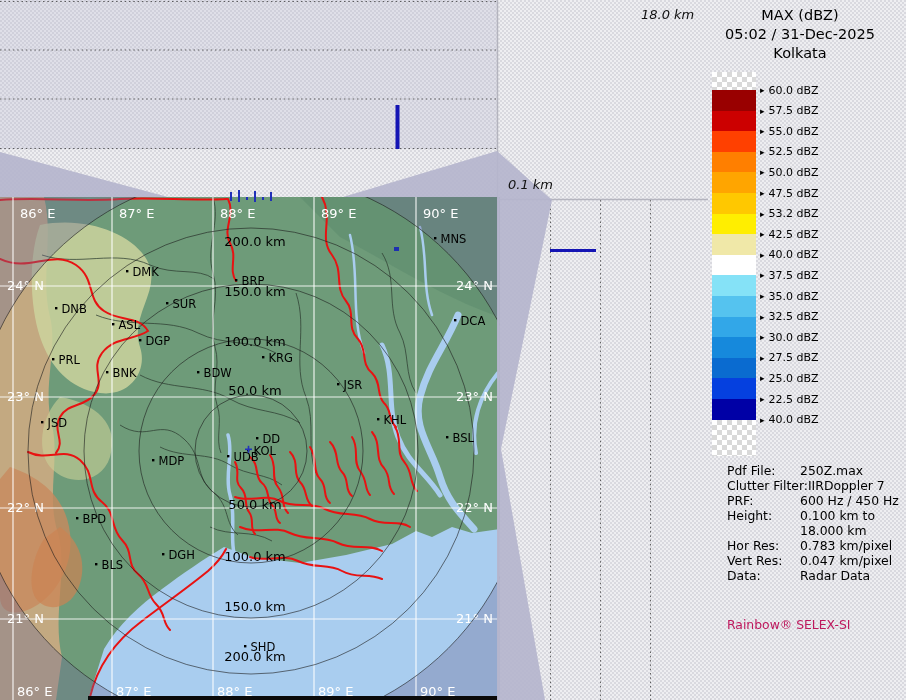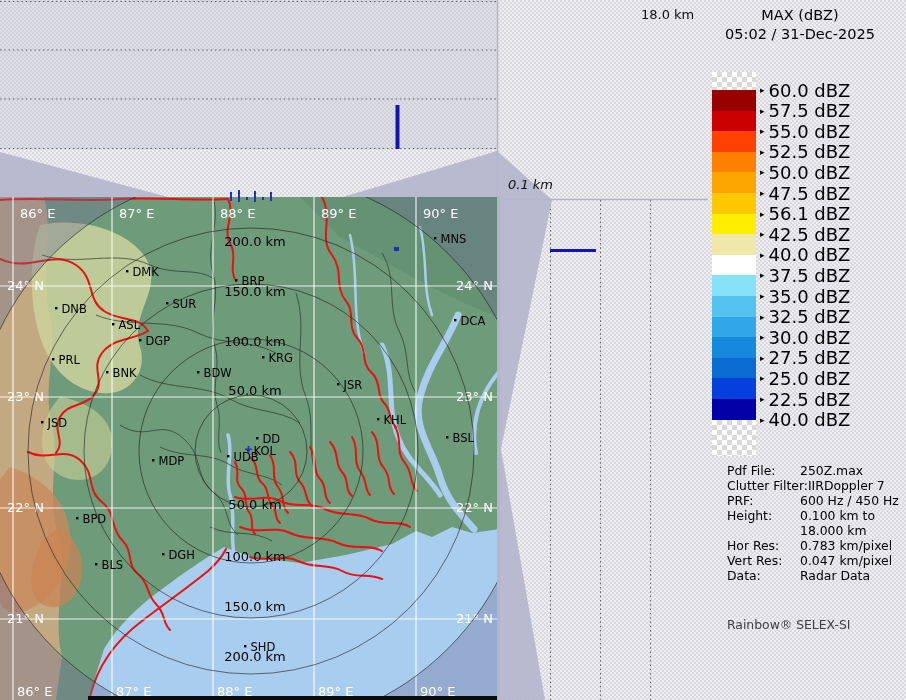--- a/index.html
+++ b/index.html
@@ -10,43 +10,43 @@
     background-image:
       linear-gradient(45deg, rgba(255,255,255,.55) 25%, transparent 25%, transparent 75%, rgba(255,255,255,.55) 75%),
       linear-gradient(45deg, rgba(255,255,255,.55) 25%, transparent 25%, transparent 75%, rgba(255,255,255,.55) 75%);
     background-position:0 0,2px 2px;background-size:4px 4px;
   }
   .abs{position:absolute;}
   #toppanel-tint{left:0;top:0;width:497px;height:149px;background:rgba(188,188,212,.30);}
   #map-wrap{left:0;top:197px;width:500px;height:503px;overflow:hidden;}
   #overlay{left:0;top:0;width:906px;height:700px;pointer-events:none;}
   .scale-label{font-size:13px;color:#111;}
-  #label-top-height{left:641px;top:7px;}
+  #label-top-height{left:641px;top:7px;font-style:italic;}
   #label-side-height{left:508px;top:177px;font-style:italic;}
 
   
   #legend{left:700px;top:0;width:206px;height:700px;}
   #legend-title{position:absolute;left:0;top:6px;width:200px;text-align:center;font-size:14.5px;color:#000;line-height:19px;}
   #legend-bands{position:absolute;left:12px;top:72px;width:44px;}
   .band{width:44px;}
   .checker{
     background-color:#fff;
     background-image:
       linear-gradient(45deg,#d9d9d9 25%,transparent 25%,transparent 75%,#d9d9d9 75%),
       linear-gradient(45deg,#d9d9d9 25%,transparent 25%,transparent 75%,#d9d9d9 75%);
     background-position:0 0,5px 5px;background-size:10px 10px;
   }
   #legend-ticks{position:absolute;left:60px;top:81px;width:140px;}
   .tick-row{position:absolute;left:0;height:18px;display:flex;align-items:center;color:#000;}
   .tick-arrow{font-size:9px;margin-right:4px;line-height:18px;}
-  .tick-text{font-size:18px;white-space:nowrap;}
+  .tick-text{font-size:11px;white-space:nowrap;}
   #meta{position:absolute;left:27px;top:463px;width:178px;font-size:12.4px;color:#000;}
   .meta-row{display:flex;height:15px;line-height:15px;white-space:nowrap;}
   .meta-label{min-width:73px;}
-  #meta-footer{position:absolute;left:27px;top:617px;font-size:12.4px;color:#404040;white-space:nowrap;border-radius:7px;}
+  #meta-footer{position:absolute;left:27px;top:617px;font-size:12.4px;color:#be185d;white-space:nowrap;border-radius:7px;}
 
   svg text{font-family:"DejaVu Sans",sans-serif;}
   .gridline{stroke:#ffffff;stroke-width:1.2;opacity:.85;}
   .gridlabel{fill:#ffffff;font-size:13px;}
   .ring{fill:none;stroke:#1c1c1c;stroke-width:1;opacity:.6;}
   .ringlabel{fill:#000;font-size:13px;text-anchor:middle;}
   .citydot{fill:#000;}
   .citylabel{fill:#000;font-size:11.5px;}
   .dotted{stroke:#3c3c3c;stroke-width:1;stroke-dasharray:1.5 2.8;fill:none;opacity:.8;}
   .panelline{stroke:#b4b4be;stroke-width:1.5;fill:none;}
@@ -262,20 +262,21 @@
   </g>
 </svg>
 
 <div id="label-top-height" class="abs scale-label">18.0 km</div>
 <div id="label-side-height" class="abs scale-label">0.1 km</div>
 
 <div id="legend" class="abs">
   <div id="legend-title">
     <div>MAX (dBZ)</div>
     <div>05:02 / 31-Dec-2025</div>
+    <div>Kolkata</div>
   </div>
   <div id="legend-bands">
       <div class="band checker" style="height: 18px;"></div>
       <div class="band" style="height: 20.6px; background: rgb(153, 0, 0);"></div>
       <div class="band" style="height: 20.6px; background: rgb(204, 0, 0);"></div>
       <div class="band" style="height: 20.6px; background: rgb(255, 64, 0);"></div>
       <div class="band" style="height: 20.6px; background: rgb(255, 127, 0);"></div>
       <div class="band" style="height: 20.6px; background: rgb(255, 165, 0);"></div>
       <div class="band" style="height: 20.6px; background: rgb(255, 200, 0);"></div>
       <div class="band" style="height: 20.6px; background: rgb(255, 238, 0);"></div>
@@ -310,21 +311,21 @@
       <div class="tick-row" style="top: 82.4px;">
         <span class="tick-arrow">▸</span>
         <span class="tick-text">50.0 dBZ</span>
       </div>
       <div class="tick-row" style="top: 103px;">
         <span class="tick-arrow">▸</span>
         <span class="tick-text">47.5 dBZ</span>
       </div>
       <div class="tick-row" style="top: 123.6px;">
         <span class="tick-arrow">▸</span>
-        <span class="tick-text">56.1 dBZ</span>
+        <span class="tick-text">53.2 dBZ</span>
       </div>
       <div class="tick-row" style="top: 144.2px;">
         <span class="tick-arrow">▸</span>
         <span class="tick-text">42.5 dBZ</span>
       </div>
       <div class="tick-row" style="top: 164.8px;">
         <span class="tick-arrow">▸</span>
         <span class="tick-text">40.0 dBZ</span>
       </div>
       <div class="tick-row" style="top: 185.4px;">

